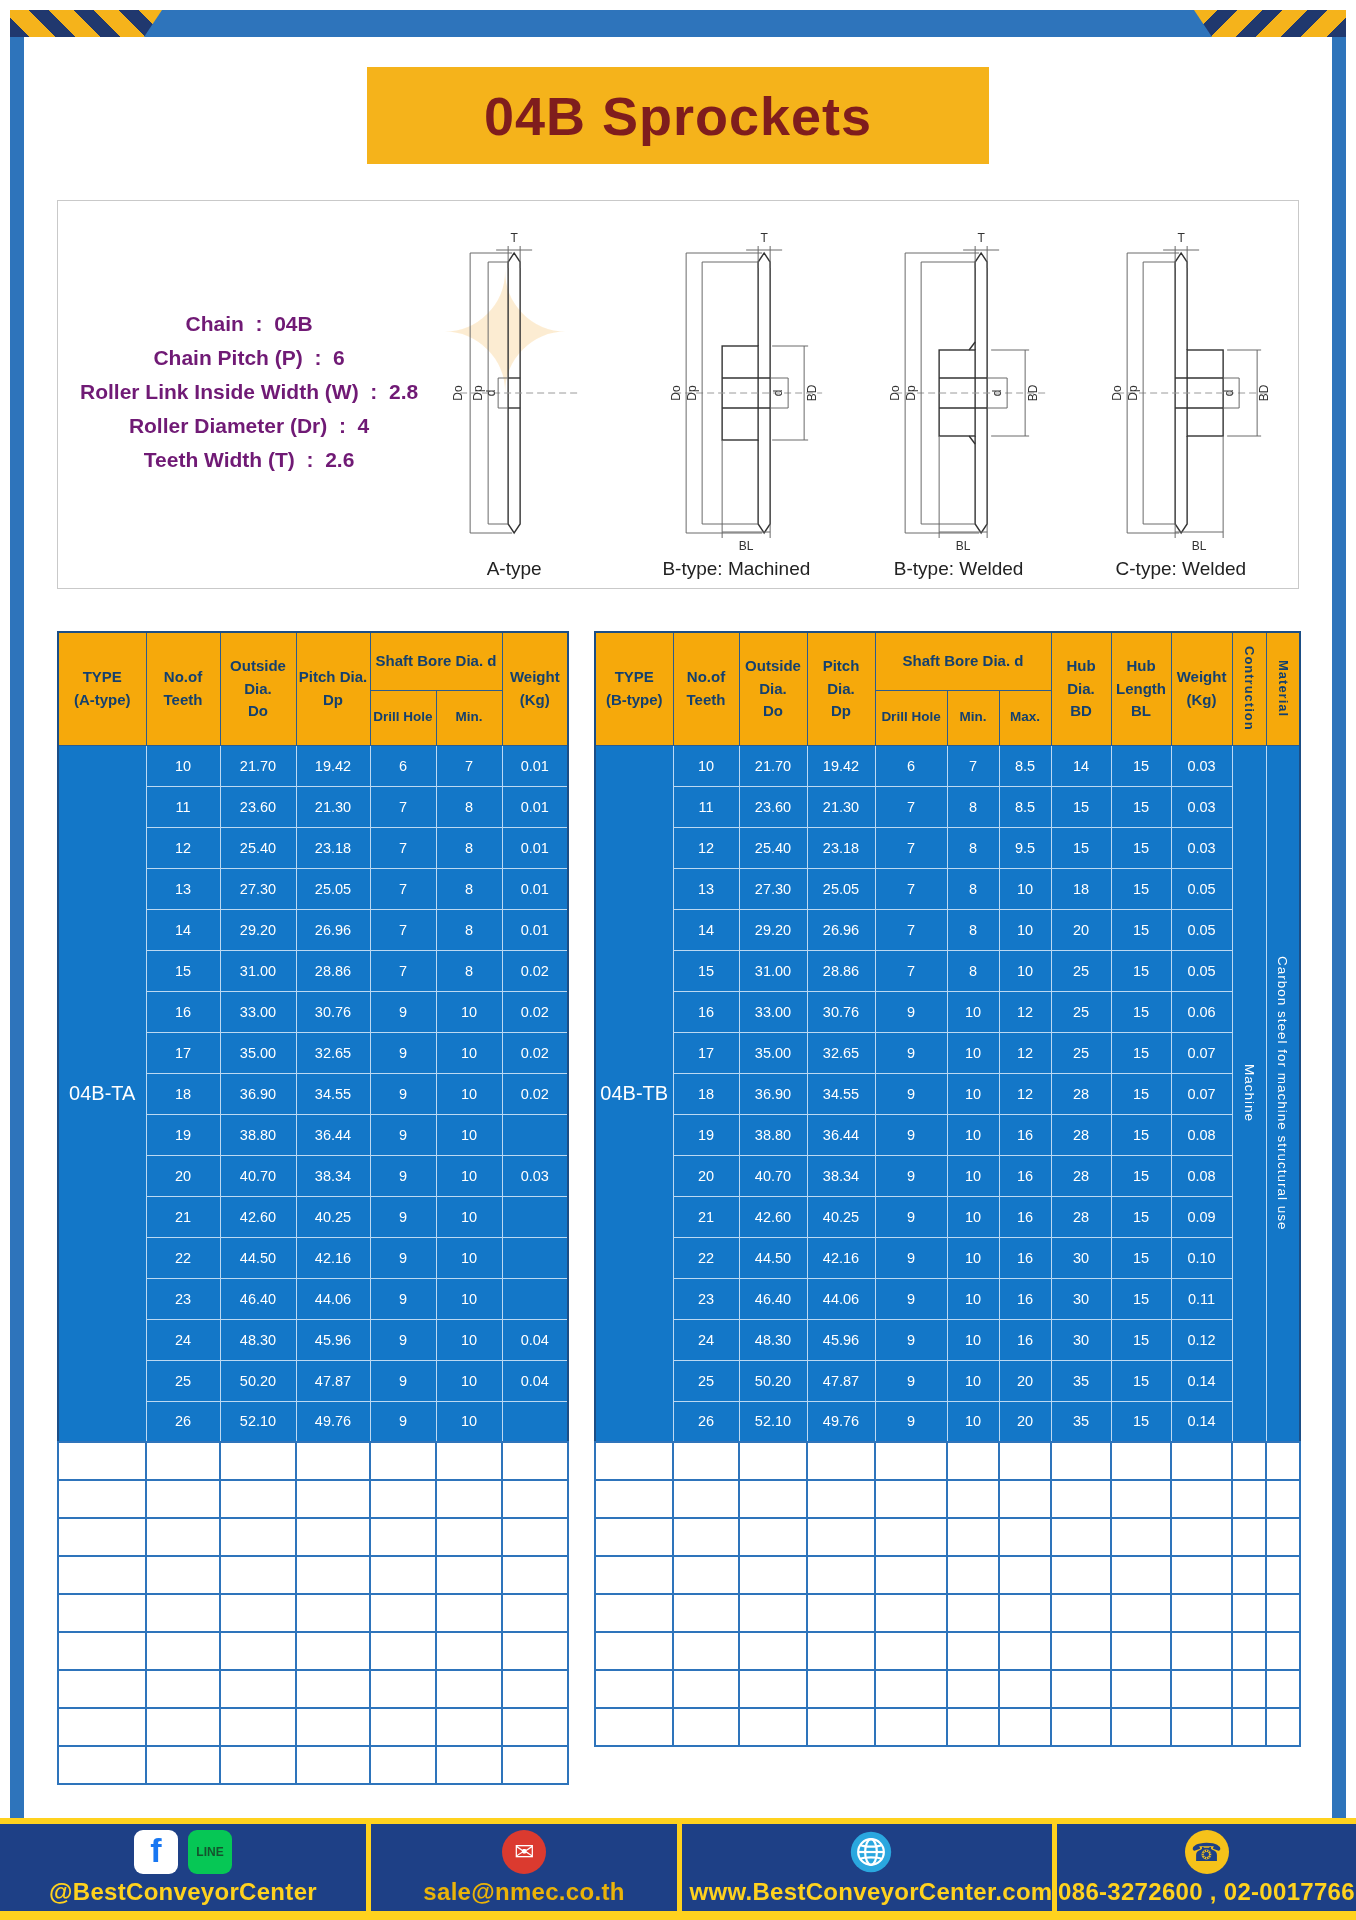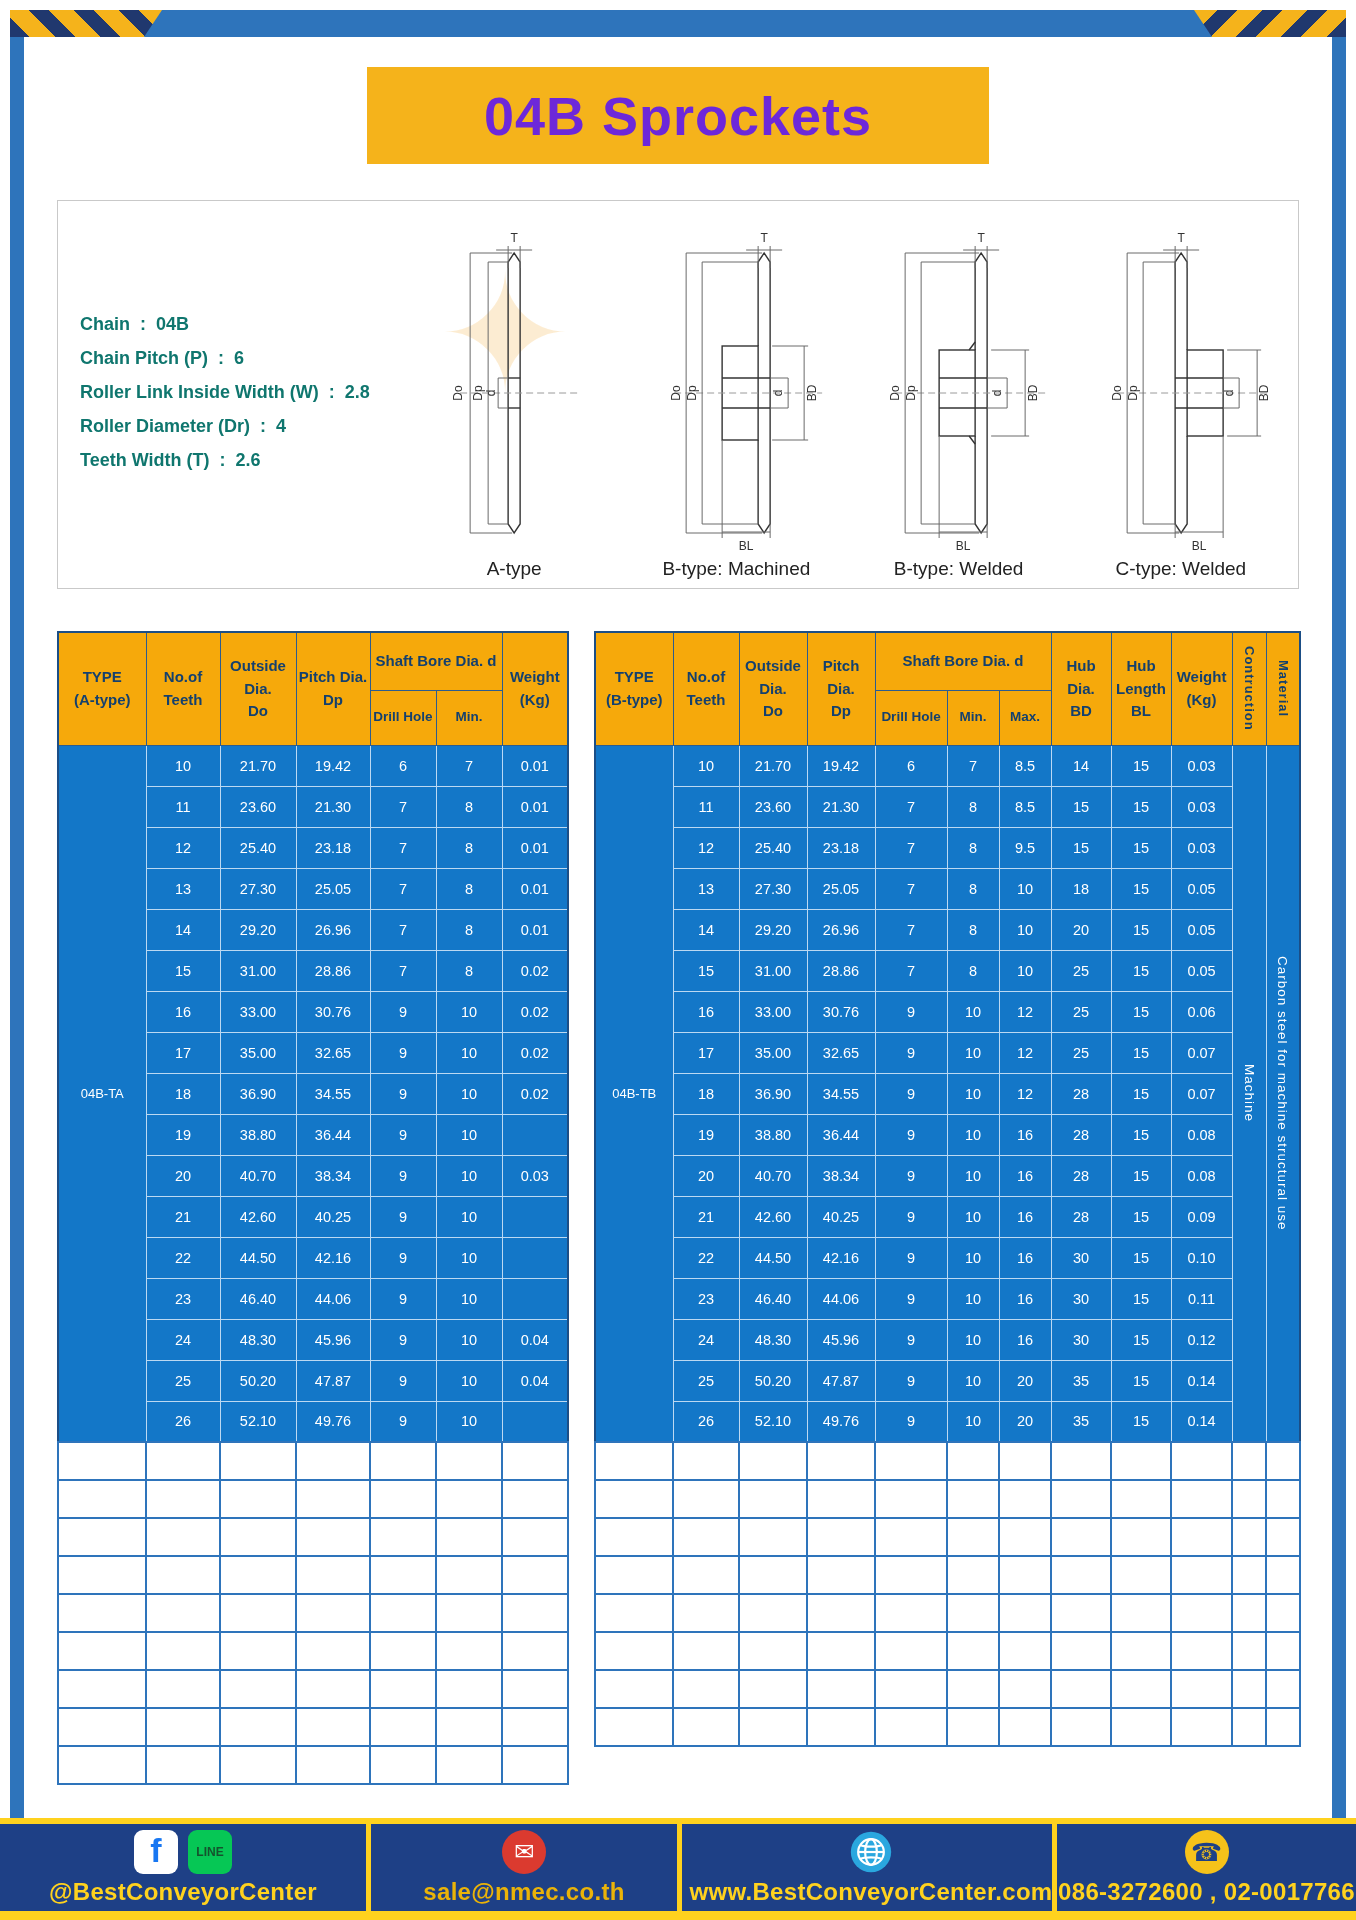--- a/index.html
+++ b/index.html
@@ -13,26 +13,26 @@
   .hazard-left  { left:10px;
     background:repeating-linear-gradient(45deg,#20386E 0 14px,#F5B31B 14px 32px);
     clip-path:polygon(0 0,100% 0,calc(100% - 18px) 100%,0 100%); }
   .hazard-right { right:10px;
     background:repeating-linear-gradient(-45deg,#20386E 0 14px,#F5B31B 14px 32px);
     clip-path:polygon(0 0,100% 0,100% 100%,18px 100%); }
 
   
   .title-banner { width:622px; height:97px; margin:30px auto 0; background:#F5B31B;
                   display:flex; align-items:center; justify-content:center; }
-  .title-banner h1 { font-size:54px; font-weight:bold; color:#6d28d9; letter-spacing:1px; }
+  .title-banner h1 { font-size:54px; font-weight:bold; color:#7f1d1d; letter-spacing:1px; }
 
   
   .drawing-box { position:relative; margin:36px 33px 0; height:389px; border:1px solid #c9c9c9; background:#fff; overflow:hidden; }
   .specs { position:absolute; left:22px; top:106px; z-index:3; }
-  .spec-line { font-size:18px; font-weight:bold; color:#0f766e; line-height:34px; white-space:pre; }
+  .spec-line { font-size:21px; font-weight:bold; color:#701a75; line-height:34px; white-space:pre;text-align:center; }
   .watermark { position:absolute; left:340px; right:10px; top:42px; text-align:center;
                font-size:64px; line-height:1.12; font-weight:800; letter-spacing:12px;
                color:#F5A623; opacity:.27; white-space:pre-line; pointer-events:none; z-index:1; }
   .watermark-star { position:absolute; left:380px; top:40px; font-size:160px; color:#F5A623;
                     opacity:.20; z-index:1; pointer-events:none; font-family:"DejaVu Sans",sans-serif; }
   .drawings { position:absolute; left:345px; right:6px; top:8px; bottom:2px; display:flex; z-index:2; }
   .drawing { flex:1; display:flex; flex-direction:column; align-items:center; justify-content:flex-end; }
   .drawing svg { width:100%; height:330px; }
   .drawing-caption { font-size:19px; color:#222; padding-bottom:6px; }
   .dwg line, .dwg path, .dwg rect { stroke:#6a6a6a; fill:none; stroke-width:1; }
@@ -47,21 +47,21 @@
   table.right-t { width:705px; }
   .spec-table th { background:#F6A90B; color:#14406E; font-weight:bold; font-size:15px;
                    border:1px solid #2B5C8F; white-space:pre-line; text-align:center;
                    vertical-align:middle; line-height:1.5; padding:2px; }
   .spec-table th.sub { font-size:13.5px; }
   .spec-table th.vert-head { writing-mode:vertical-rl; letter-spacing:1px; font-size:13px; line-height:1.1; }
   .spec-table thead tr:first-child { height:58px; }
   .spec-table thead tr:nth-child(2) { height:55px; }
   .spec-table td { background:#1377C8; color:#fff; font-size:14.5px; text-align:center;
                    vertical-align:middle; border:1px solid #BCD9F2; height:41px; padding:0 2px; }
-  .spec-table td.type-cell { font-size:13px; }
+  .spec-table td.type-cell { font-size:20px; }
   .spec-table td.vert-cell { writing-mode:vertical-rl; font-size:13.5px; letter-spacing:1px; padding:10px 0; }
   .spec-table tr.empty-row td { background:#fff; border:2px solid #2E74BB; height:38px; }
 
   
   .footer { position:absolute; left:0; right:0; bottom:0; height:102px; }
   .footer-line-top { height:6px; background:#FFD21E; }
   .footer-band { height:87px; background:#1E4086; display:flex; align-items:stretch; }
   .footer-sec { display:flex; flex-direction:column; align-items:center; justify-content:center; gap:3px; }
   .sec-1 { width:366px; } .sec-2 { width:306px; } .sec-3 { width:362px;margin-left:8px; } .sec-4 { flex:1; }
   .fdivider { width:5px; background:#FFD21E; }

